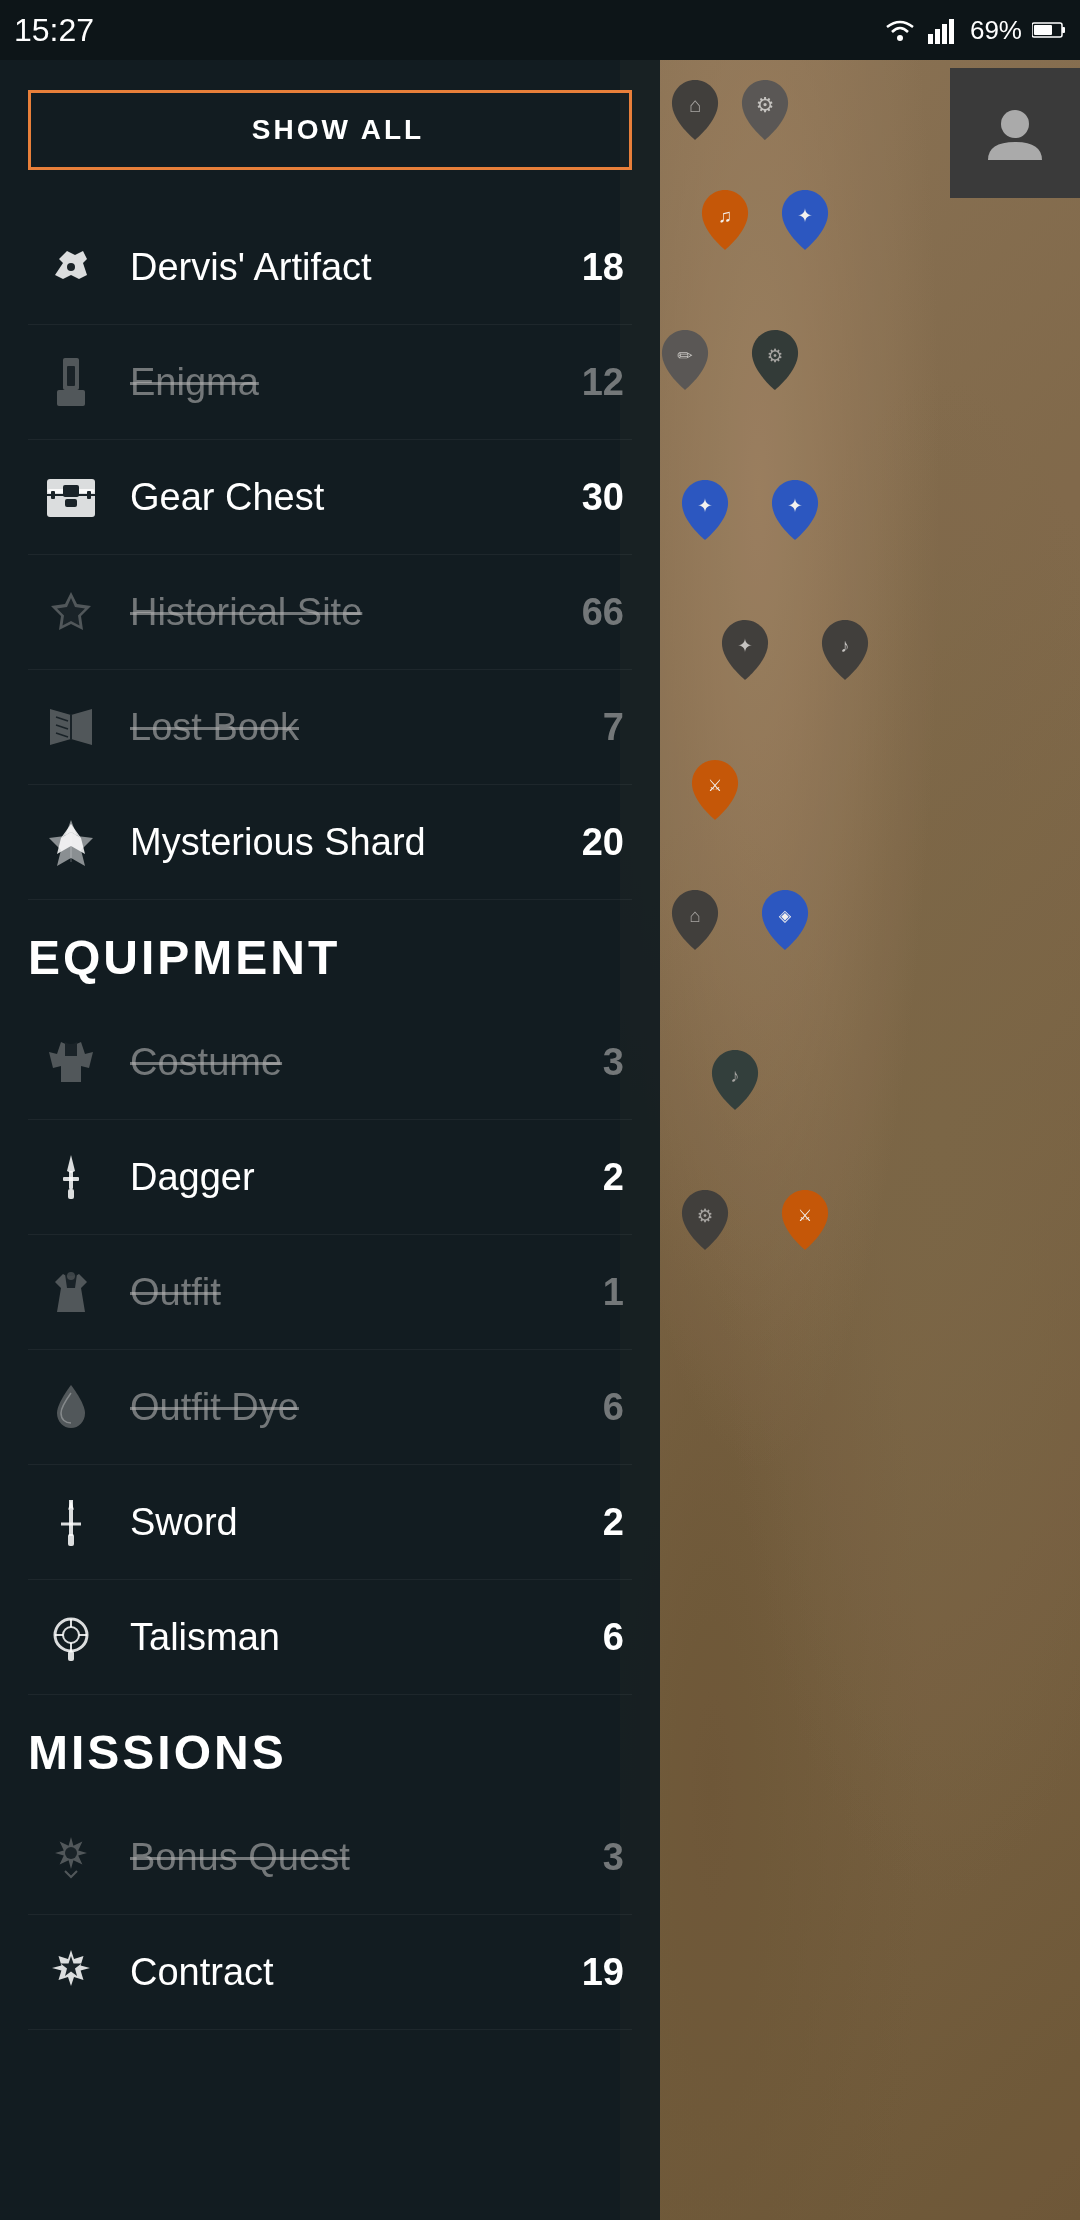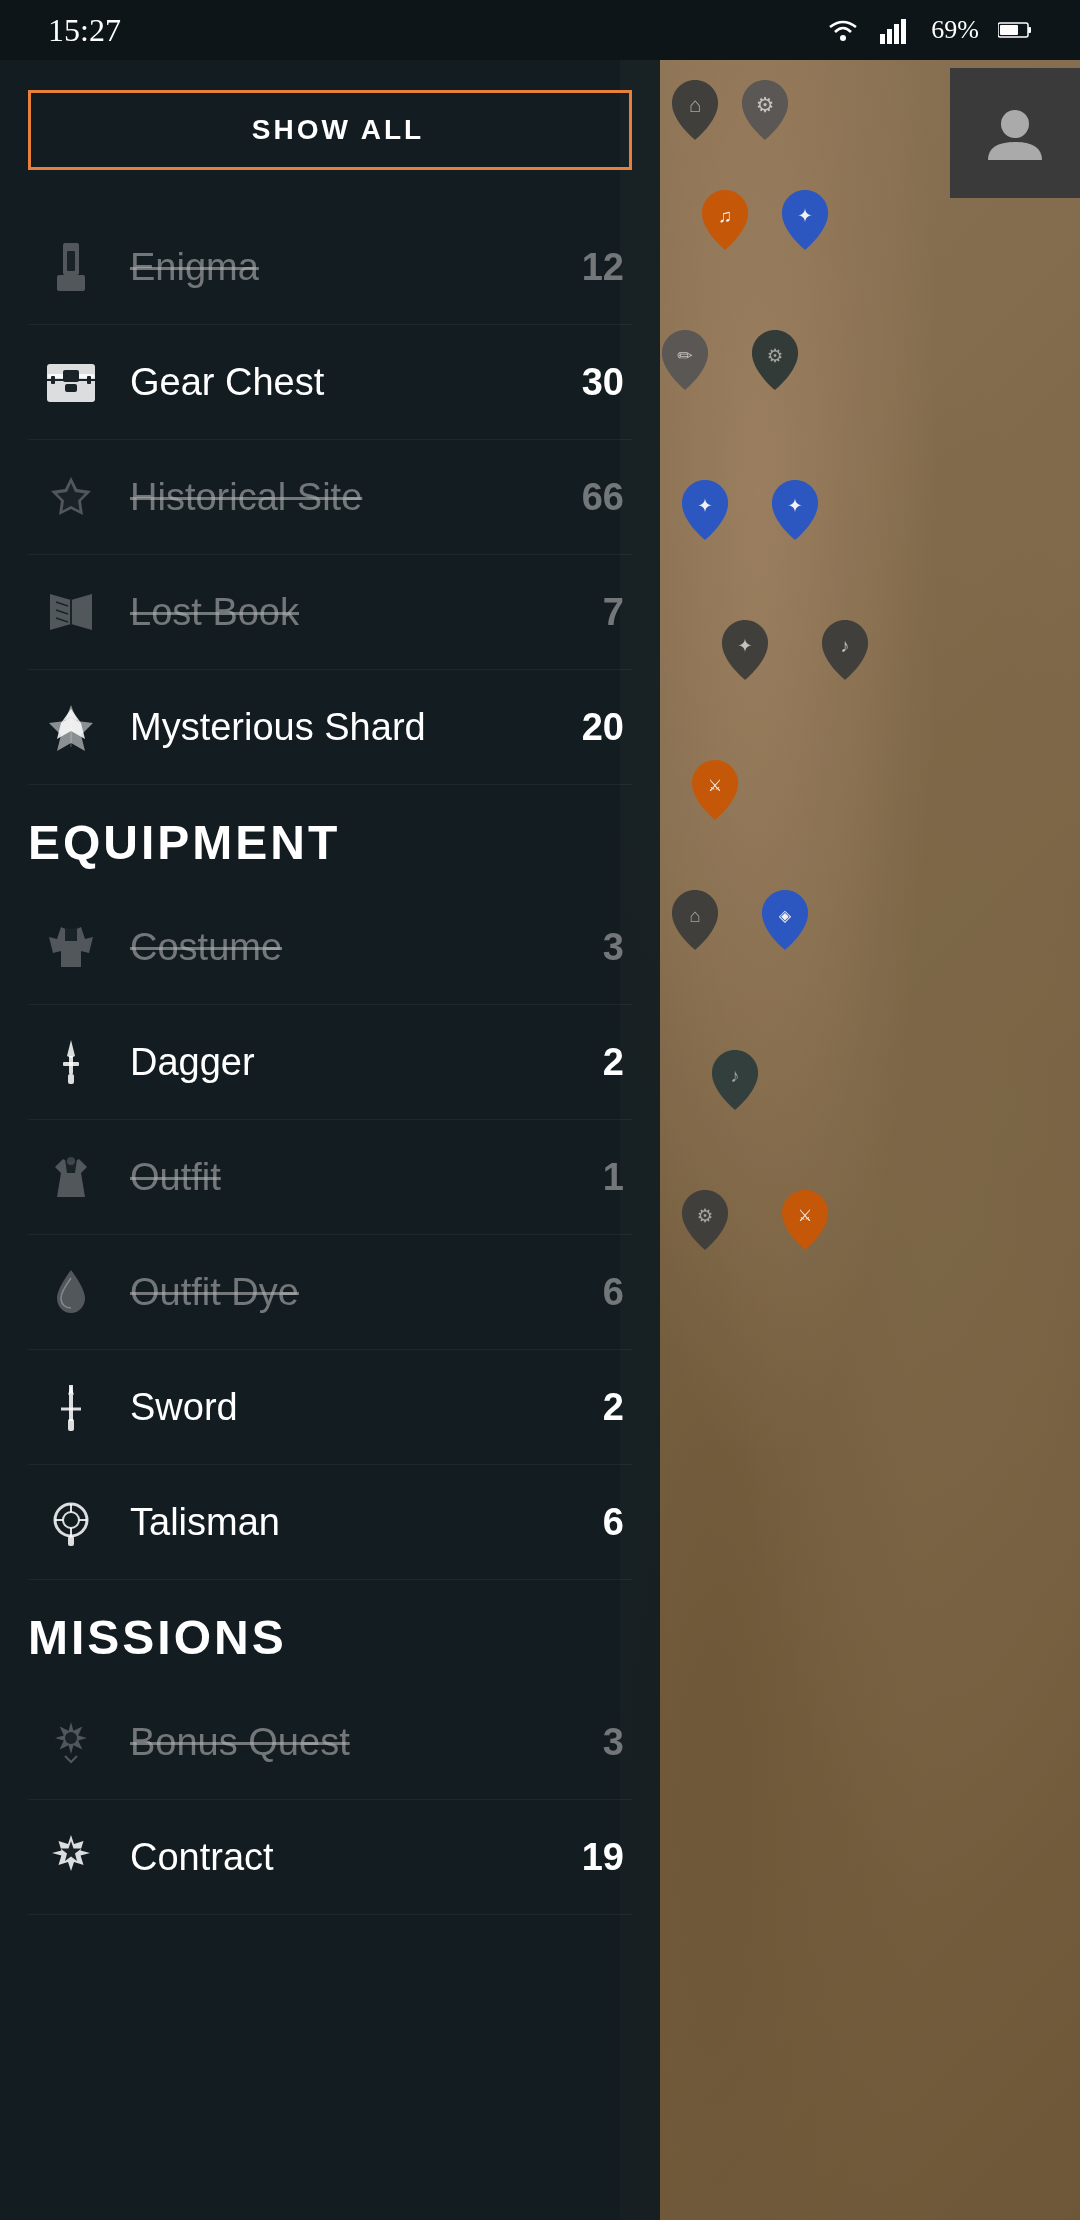--- a/index.html
+++ b/index.html
@@ -18,35 +18,34 @@
     .status-bar {
       position: absolute;
       top: 0;
       left: 0;
       right: 0;
       height: 60px;
       background: #0d1518;
       display: flex;
       align-items: center;
       justify-content: space-between;
-      padding: 0 48px;
+      padding: 0 14px;
       z-index: 10;
-      font-family: Liberation Serif, serif;
     }
 
     .status-time {
       color: white;
       font-size: 32px;
       font-weight: 400;
     }
 
     .status-icons {
       display: flex;
       align-items: center;
-      gap: 19px;
+      gap: 10px;
       color: white;
       font-size: 26px;
     }
 
     .battery-text {
       font-size: 26px;
       color: white;
     }
 
     
@@ -326,20 +325,30 @@
   </div>
 </div>
 
 <div class="left-panel">
 
   <div class="btn-row">
     <button class="btn-outline">SHOW ALL</button>
   </div>
 
 
+  <div class="list-item">
+    <div class="item-icon">
+      <svg width="48" height="48" viewBox="0 0 48 48" fill="rgba(255,255,255,0.85)">
+        <path d="M8 32 L16 20 L12 16 L20 8 L28 12 L36 8 L40 16 L36 20 L40 32 L32 36 L24 32 L16 36 Z"></path>
+        <circle cx="24" cy="24" r="4" fill="#1a2328"></circle>
+      </svg>
+    </div>
+    <span class="item-name">Dervis' Artifact</span>
+    <span class="item-count">18</span>
+  </div>
 
   <div class="list-item">
     <div class="item-icon dim">
       <svg width="44" height="48" viewBox="0 0 44 48" fill="rgba(160,160,160,0.45)">
         <rect x="14" y="0" width="16" height="32" rx="2"></rect>
         <rect x="8" y="32" width="28" height="16" rx="2"></rect>
         <rect x="18" y="8" width="8" height="20" fill="#1a2328" rx="1"></rect>
       </svg>
     </div>
     <span class="item-name strikethrough">Enigma</span>

